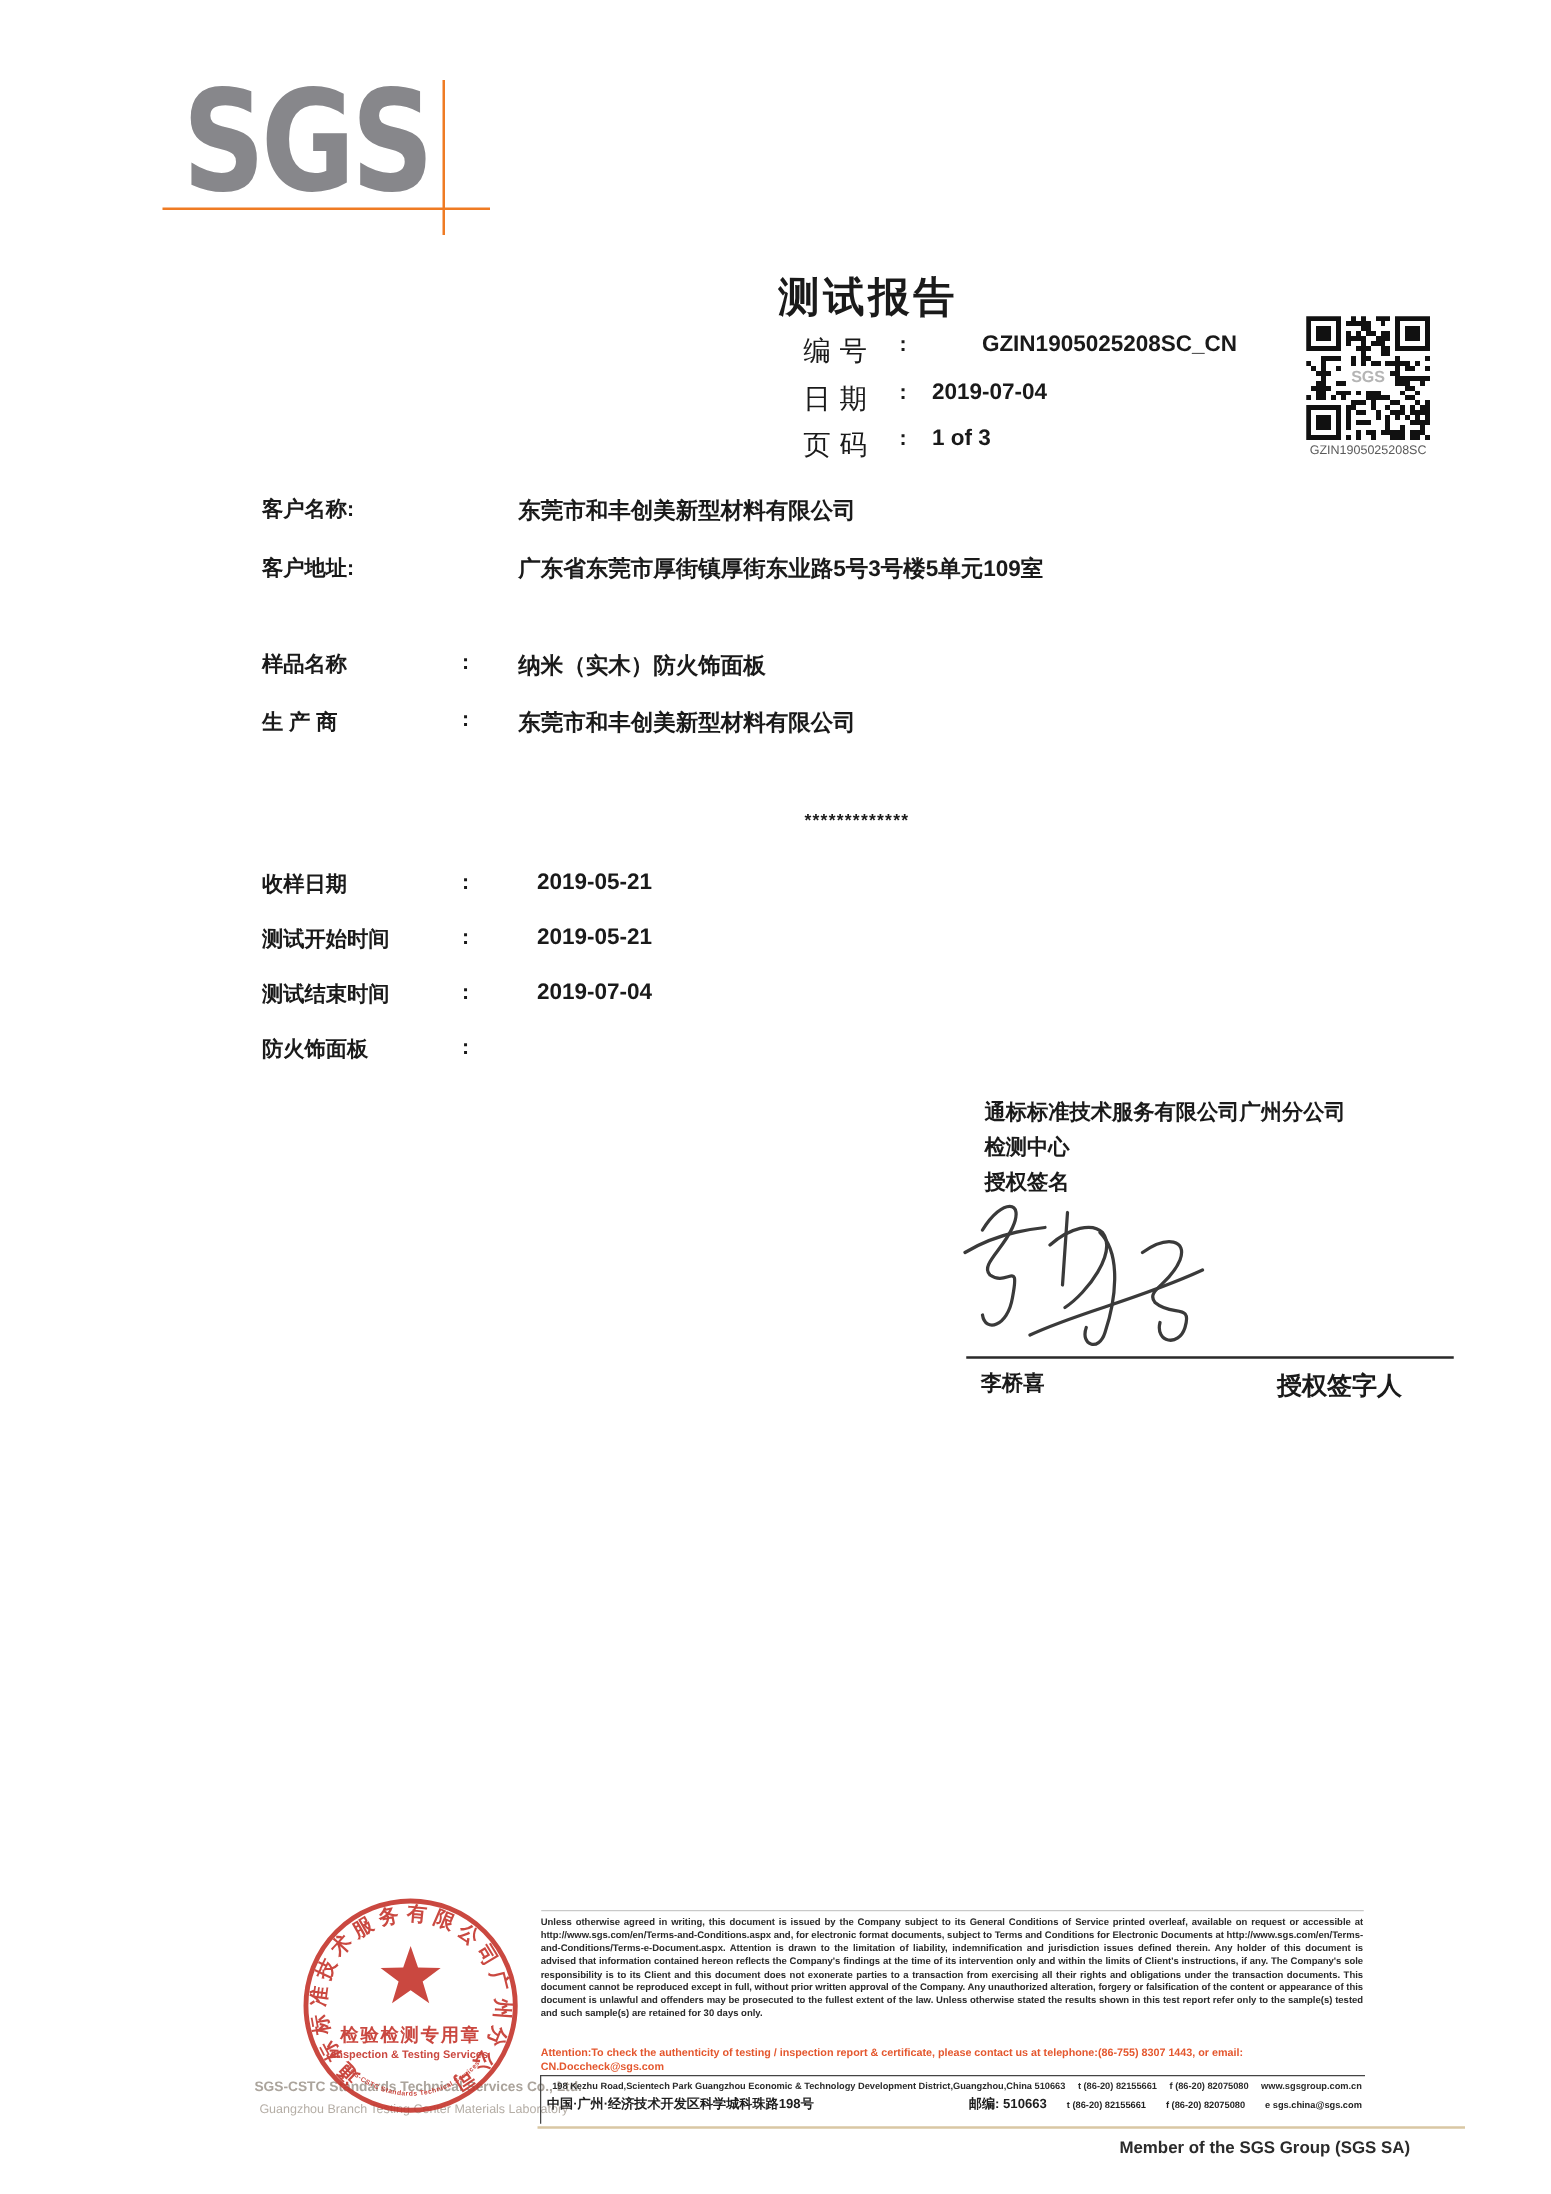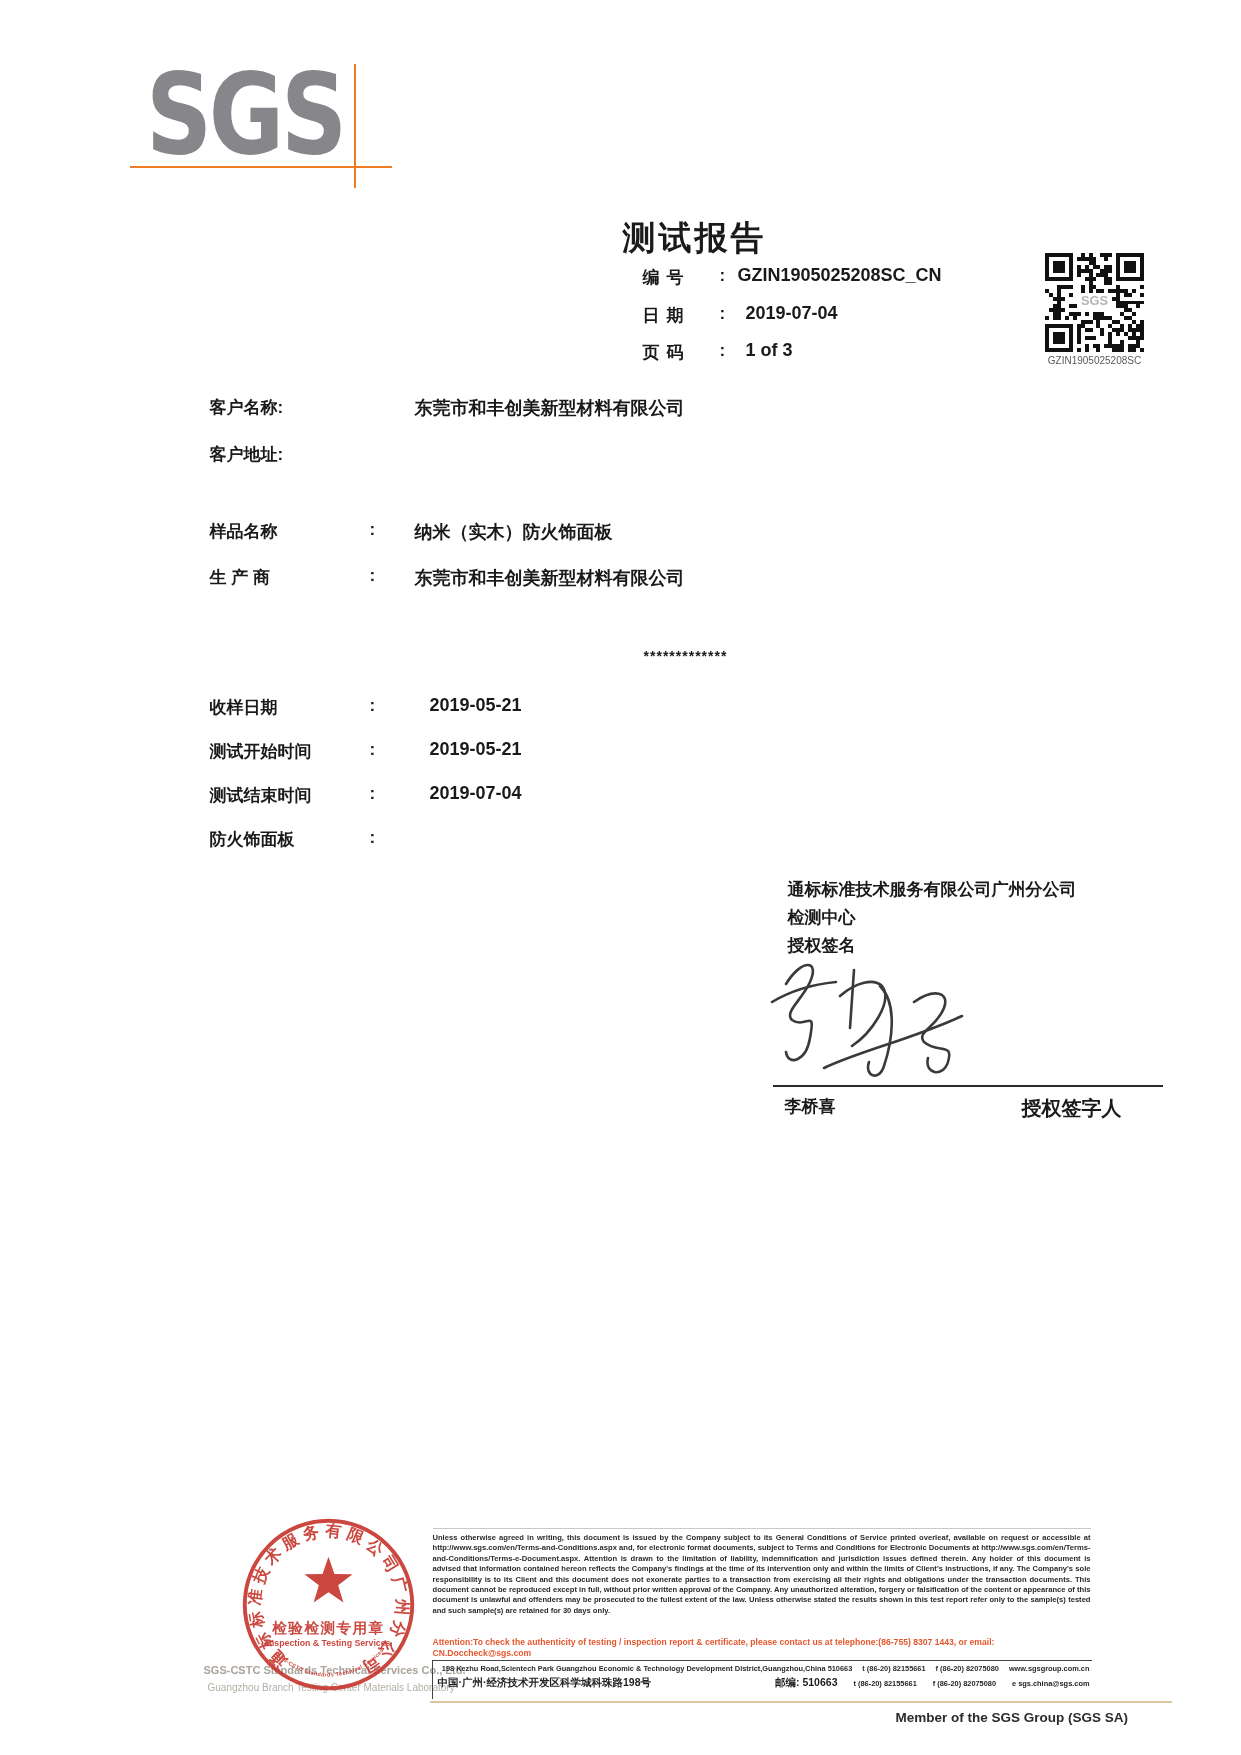--- a/index.html
+++ b/index.html
@@ -11,21 +11,21 @@
   
   .logo-text{
     left:76px;top:58px;font-family:"DejaVu Sans",sans-serif;font-weight:bold;
     font-size:112px;line-height:1;color:#87878b;letter-spacing:-4px;
     transform:scale(0.82,1);transform-origin:left top;
   }
   .logo-hline{left:60px;top:166px;width:262px;height:2px;background:#ef7b23;}
   .logo-vline{left:284px;top:64px;width:2px;height:124px;background:#ef7b23;}
   
   .report-title{left:553px;top:216px;font-size:33px;font-weight:bold;letter-spacing:3px;}
-  .meta-label{font-size:17px;font-weight:bold;letter-spacing:7px;}
+  .meta-label{font-size:22px;font-weight:normal;letter-spacing:7px;}
   .meta-colon{font-size:17px;font-weight:bold;}
   .meta-value{font-size:18px;font-weight:bold;}
   
   .qr-box{left:975px;top:253px;width:99px;height:99px;}
   .qr-caption{left:962px;top:355px;width:126px;text-align:center;font-size:10px;color:#5a5a5a;}
   
   .f-label{font-size:17px;font-weight:600;}
   .f-colon{font-size:17px;font-weight:bold;}
   .f-value{font-size:18px;font-weight:600;}
   .num{font-weight:bold;}
@@ -68,21 +68,21 @@
 <div class="page">
 
   <div class="abs logo-text">SGS</div>
   <div class="abs logo-hline"></div>
   <div class="abs logo-vline"></div>
 
   <div class="abs report-title">测试报告</div>
 
   <div class="abs meta-label" style="left:573px;top:266px">编号</div>
   <div class="abs meta-colon" style="left:650px;top:266px">:</div>
-  <div class="abs meta-value" style="left:668px;top:265px">GZIN1905025208SC_CN</div>
+  <div class="abs meta-value" style="left:716px;top:265px">GZIN1905025208SC_CN</div>
 
   <div class="abs meta-label" style="left:573px;top:304px">日期</div>
   <div class="abs meta-colon" style="left:650px;top:304px">:</div>
   <div class="abs meta-value" style="left:676px;top:303px">2019-07-04</div>
 
   <div class="abs meta-label" style="left:573px;top:341px">页码</div>
   <div class="abs meta-colon" style="left:650px;top:341px">:</div>
   <div class="abs meta-value" style="left:676px;top:340px">1 of 3</div>
 
   <div class="abs qr-box">
@@ -288,20 +288,21 @@
       <rect x="33" y="40" width="34" height="17" fill="#ffffff"></rect>
       <text x="50" y="53" font-family="Liberation Sans,sans-serif" font-size="13" font-weight="bold" fill="#b5b5b5" text-anchor="middle">SGS</text>
     </svg>
   </div>
   <div class="abs qr-caption">GZIN1905025208SC</div>
 
   <div class="abs f-label" style="left:140px;top:396px">客户名称:</div>
   <div class="abs f-value" style="left:345px;top:396px">东莞市和丰创美新型材料有限公司</div>
 
   <div class="abs f-label" style="left:140px;top:443px">客户地址:</div>
+  <div class="abs f-value" style="left:345px;top:443px">广东省东莞市厚街镇厚街东业路5号3号楼5单元109室</div>
 
   <div class="abs f-label" style="left:140px;top:520px">样品名称</div>
   <div class="abs f-colon" style="left:300px;top:520px">:</div>
   <div class="abs f-value" style="left:345px;top:520px">纳米（实木）防火饰面板</div>
 
   <div class="abs f-label" style="left:140px;top:566px">生 产 商</div>
   <div class="abs f-colon" style="left:300px;top:566px">:</div>
   <div class="abs f-value" style="left:345px;top:566px">东莞市和丰创美新型材料有限公司</div>
 
   <div class="abs stars">*************</div>

